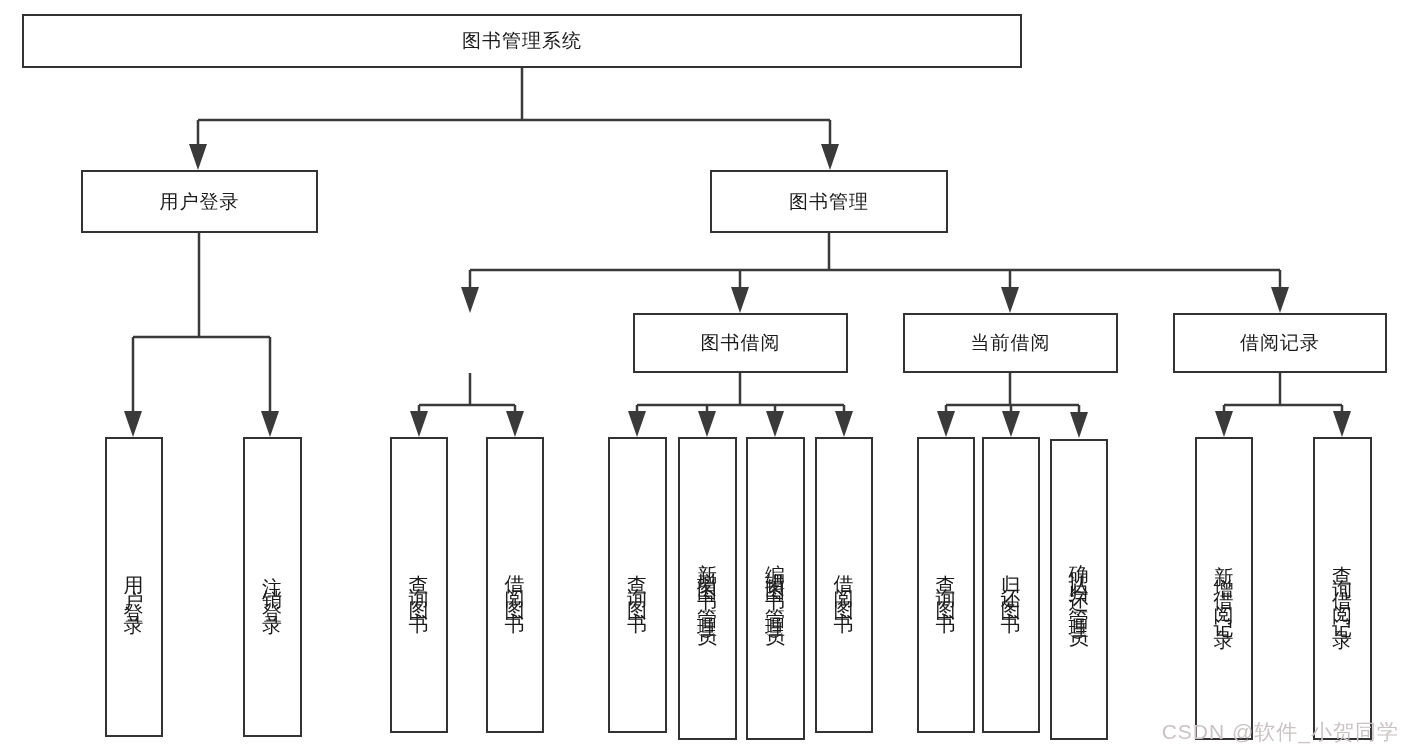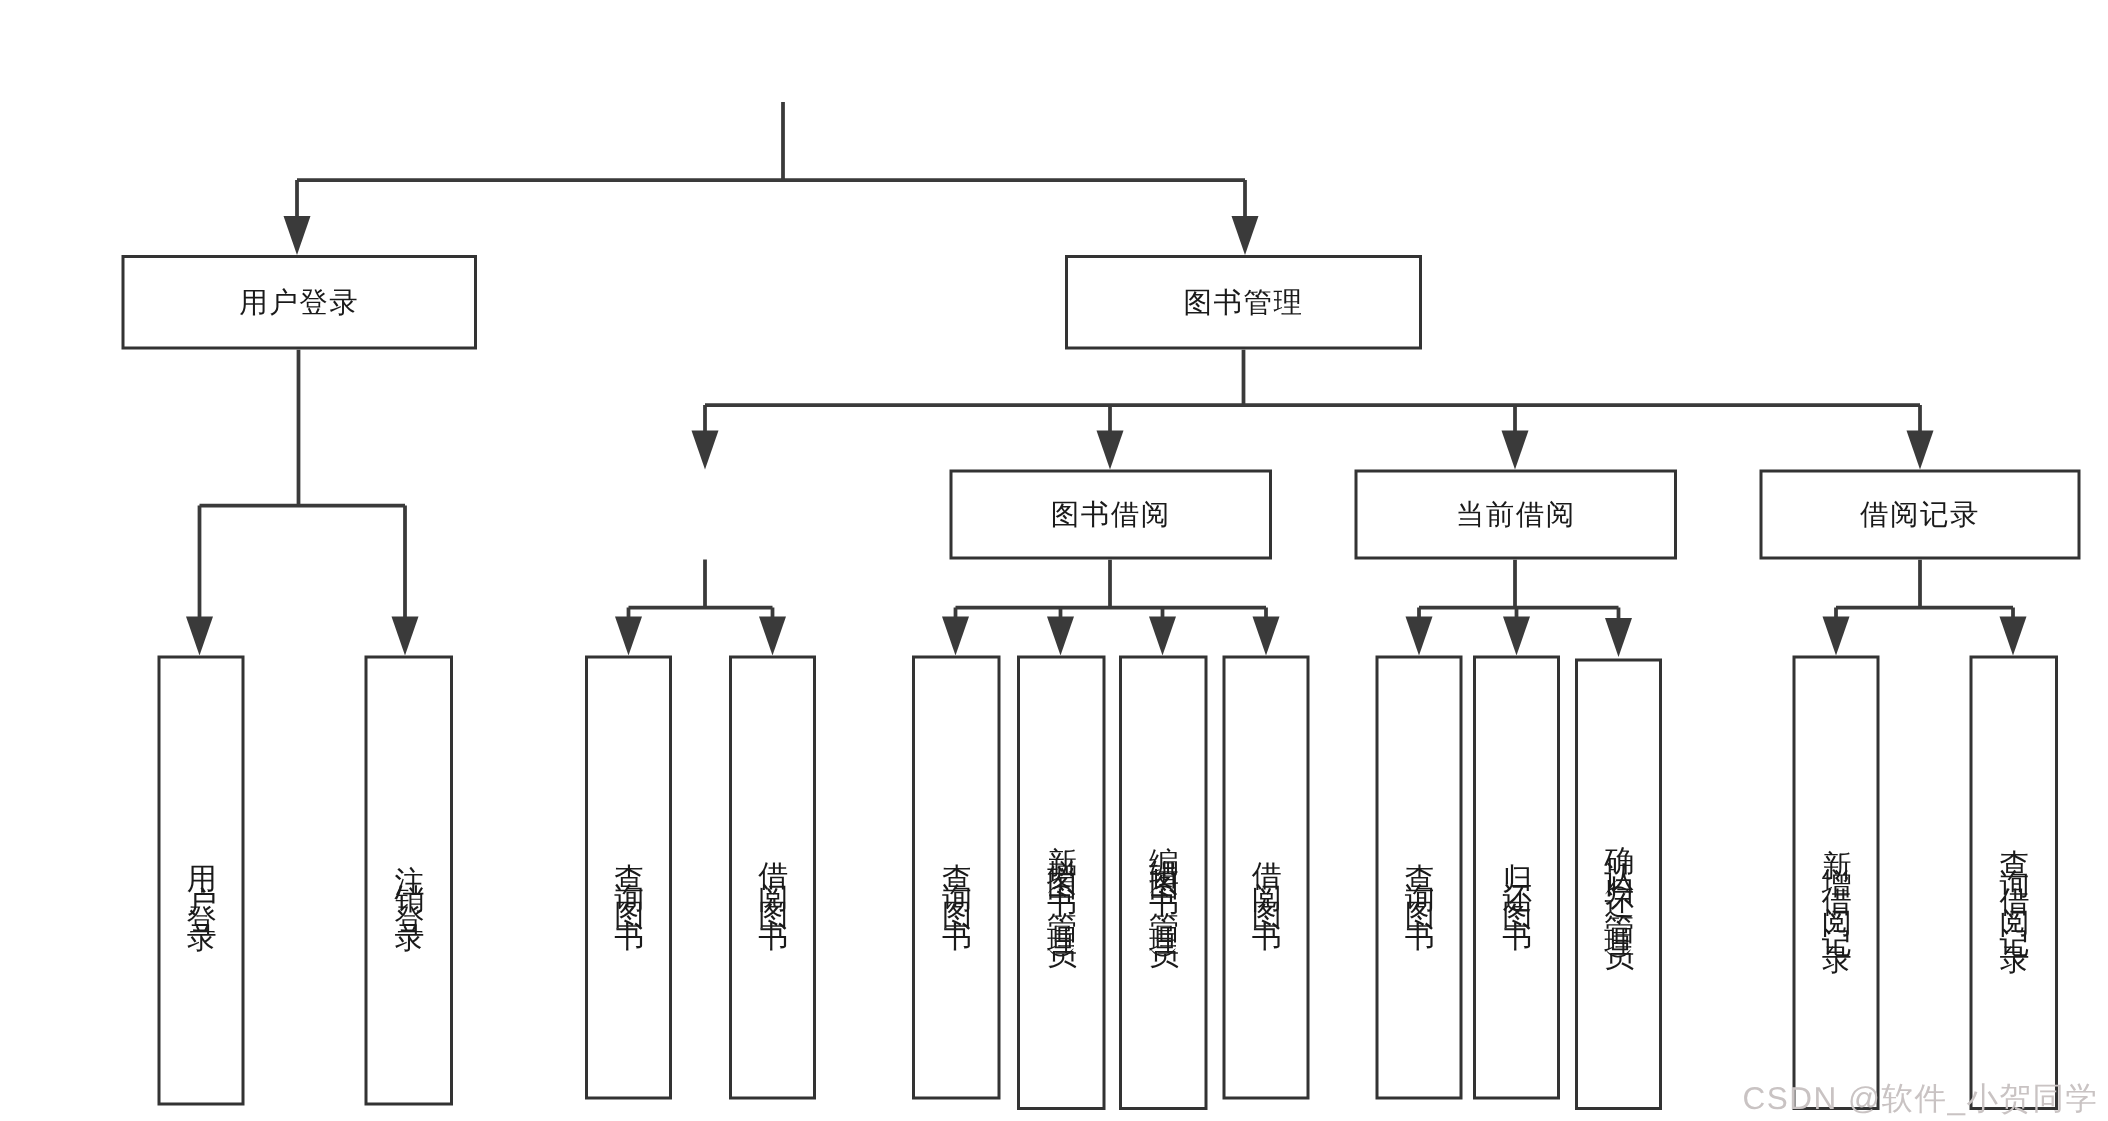--- a/index.html
+++ b/index.html
@@ -84,20 +84,23 @@
       <polygon points="1011,437 1002,411 1020,411"></polygon>
       <polygon points="1079,438 1070,412 1088,412"></polygon>
     </g>
     <g>
       <path d="M1280,373 V405 M1224,405 H1342 M1224,405 V414 M1342,405 V414"></path>
       <polygon points="1224,437 1215,411 1233,411"></polygon>
       <polygon points="1342,437 1333,411 1351,411"></polygon>
     </g>
   </svg>
 
+  <div class="box" style="left:22px; top:14px; width:1000px; height:54px;">
+    <span class="lbl">图书管理系统</span>
+  </div>
 
   <div class="box" style="left:81px; top:170px; width:237px; height:63px;">
     <span class="lbl">用户登录</span>
   </div>
   <div class="box" style="left:710px; top:170px; width:238px; height:63px;">
     <span class="lbl">图书管理</span>
   </div>
 
   <div class="box" style="left:903px; top:313px; width:215px; height:60px;">
     <span class="lbl">当前借阅</span>

